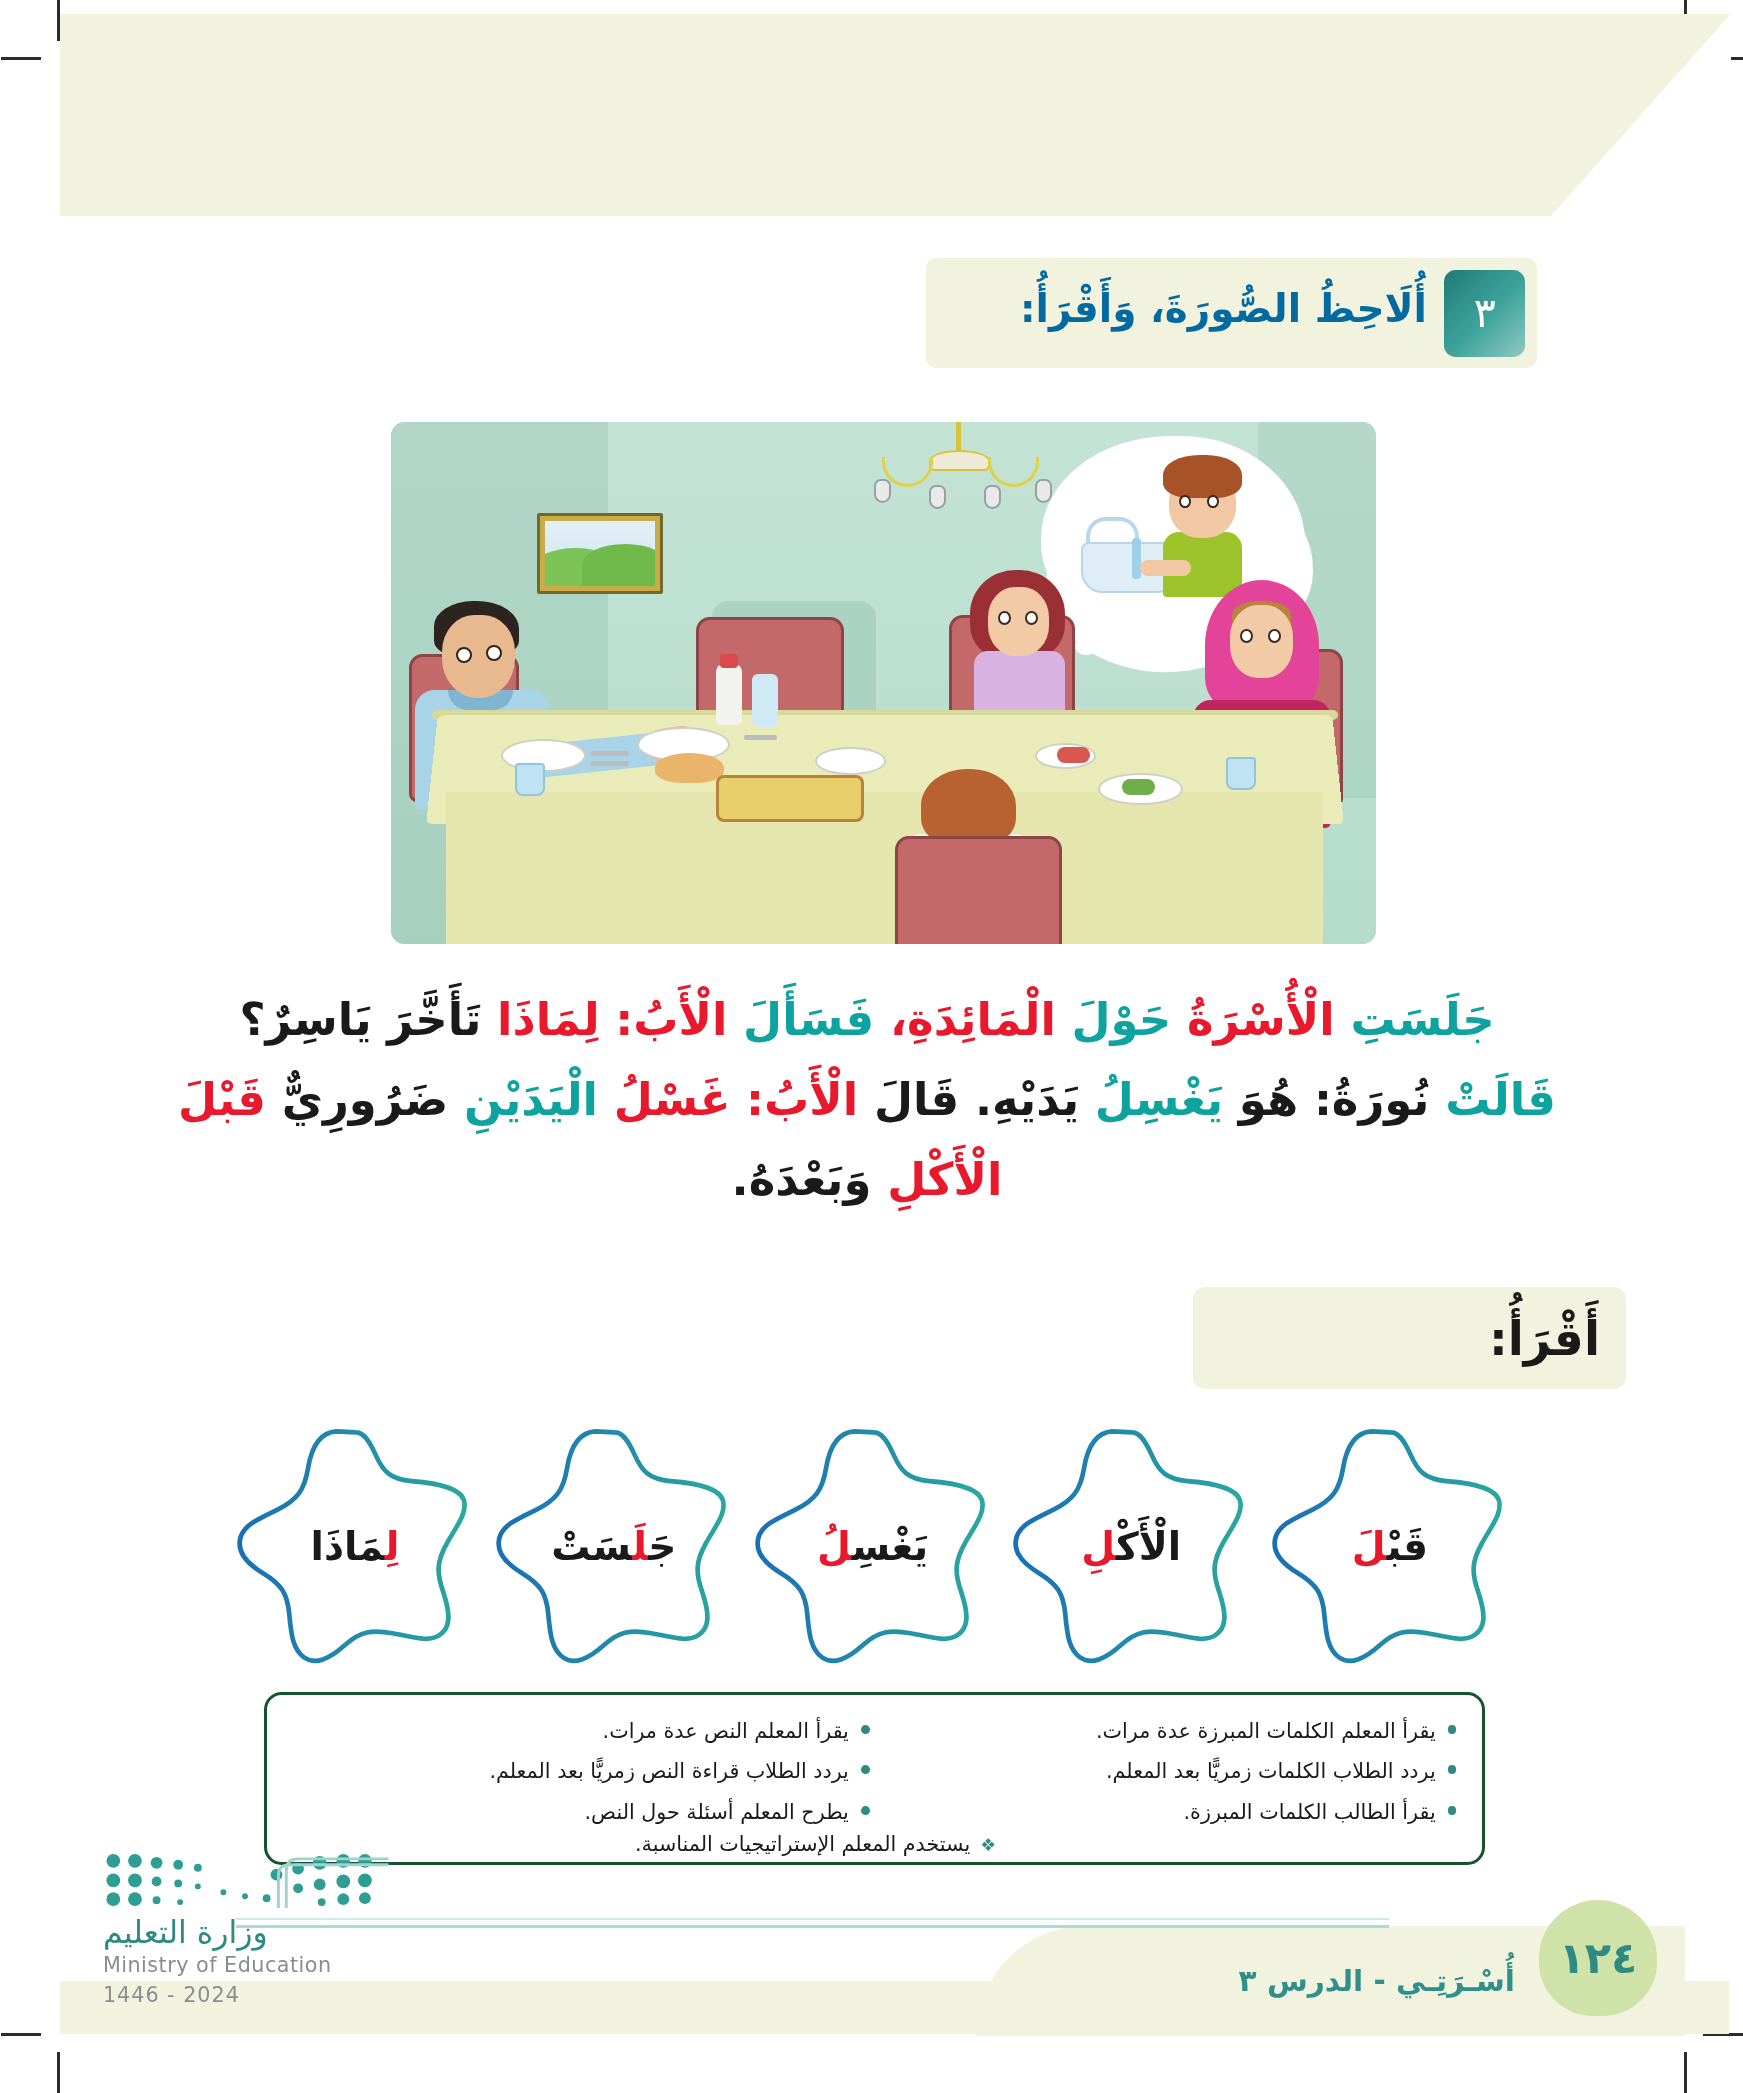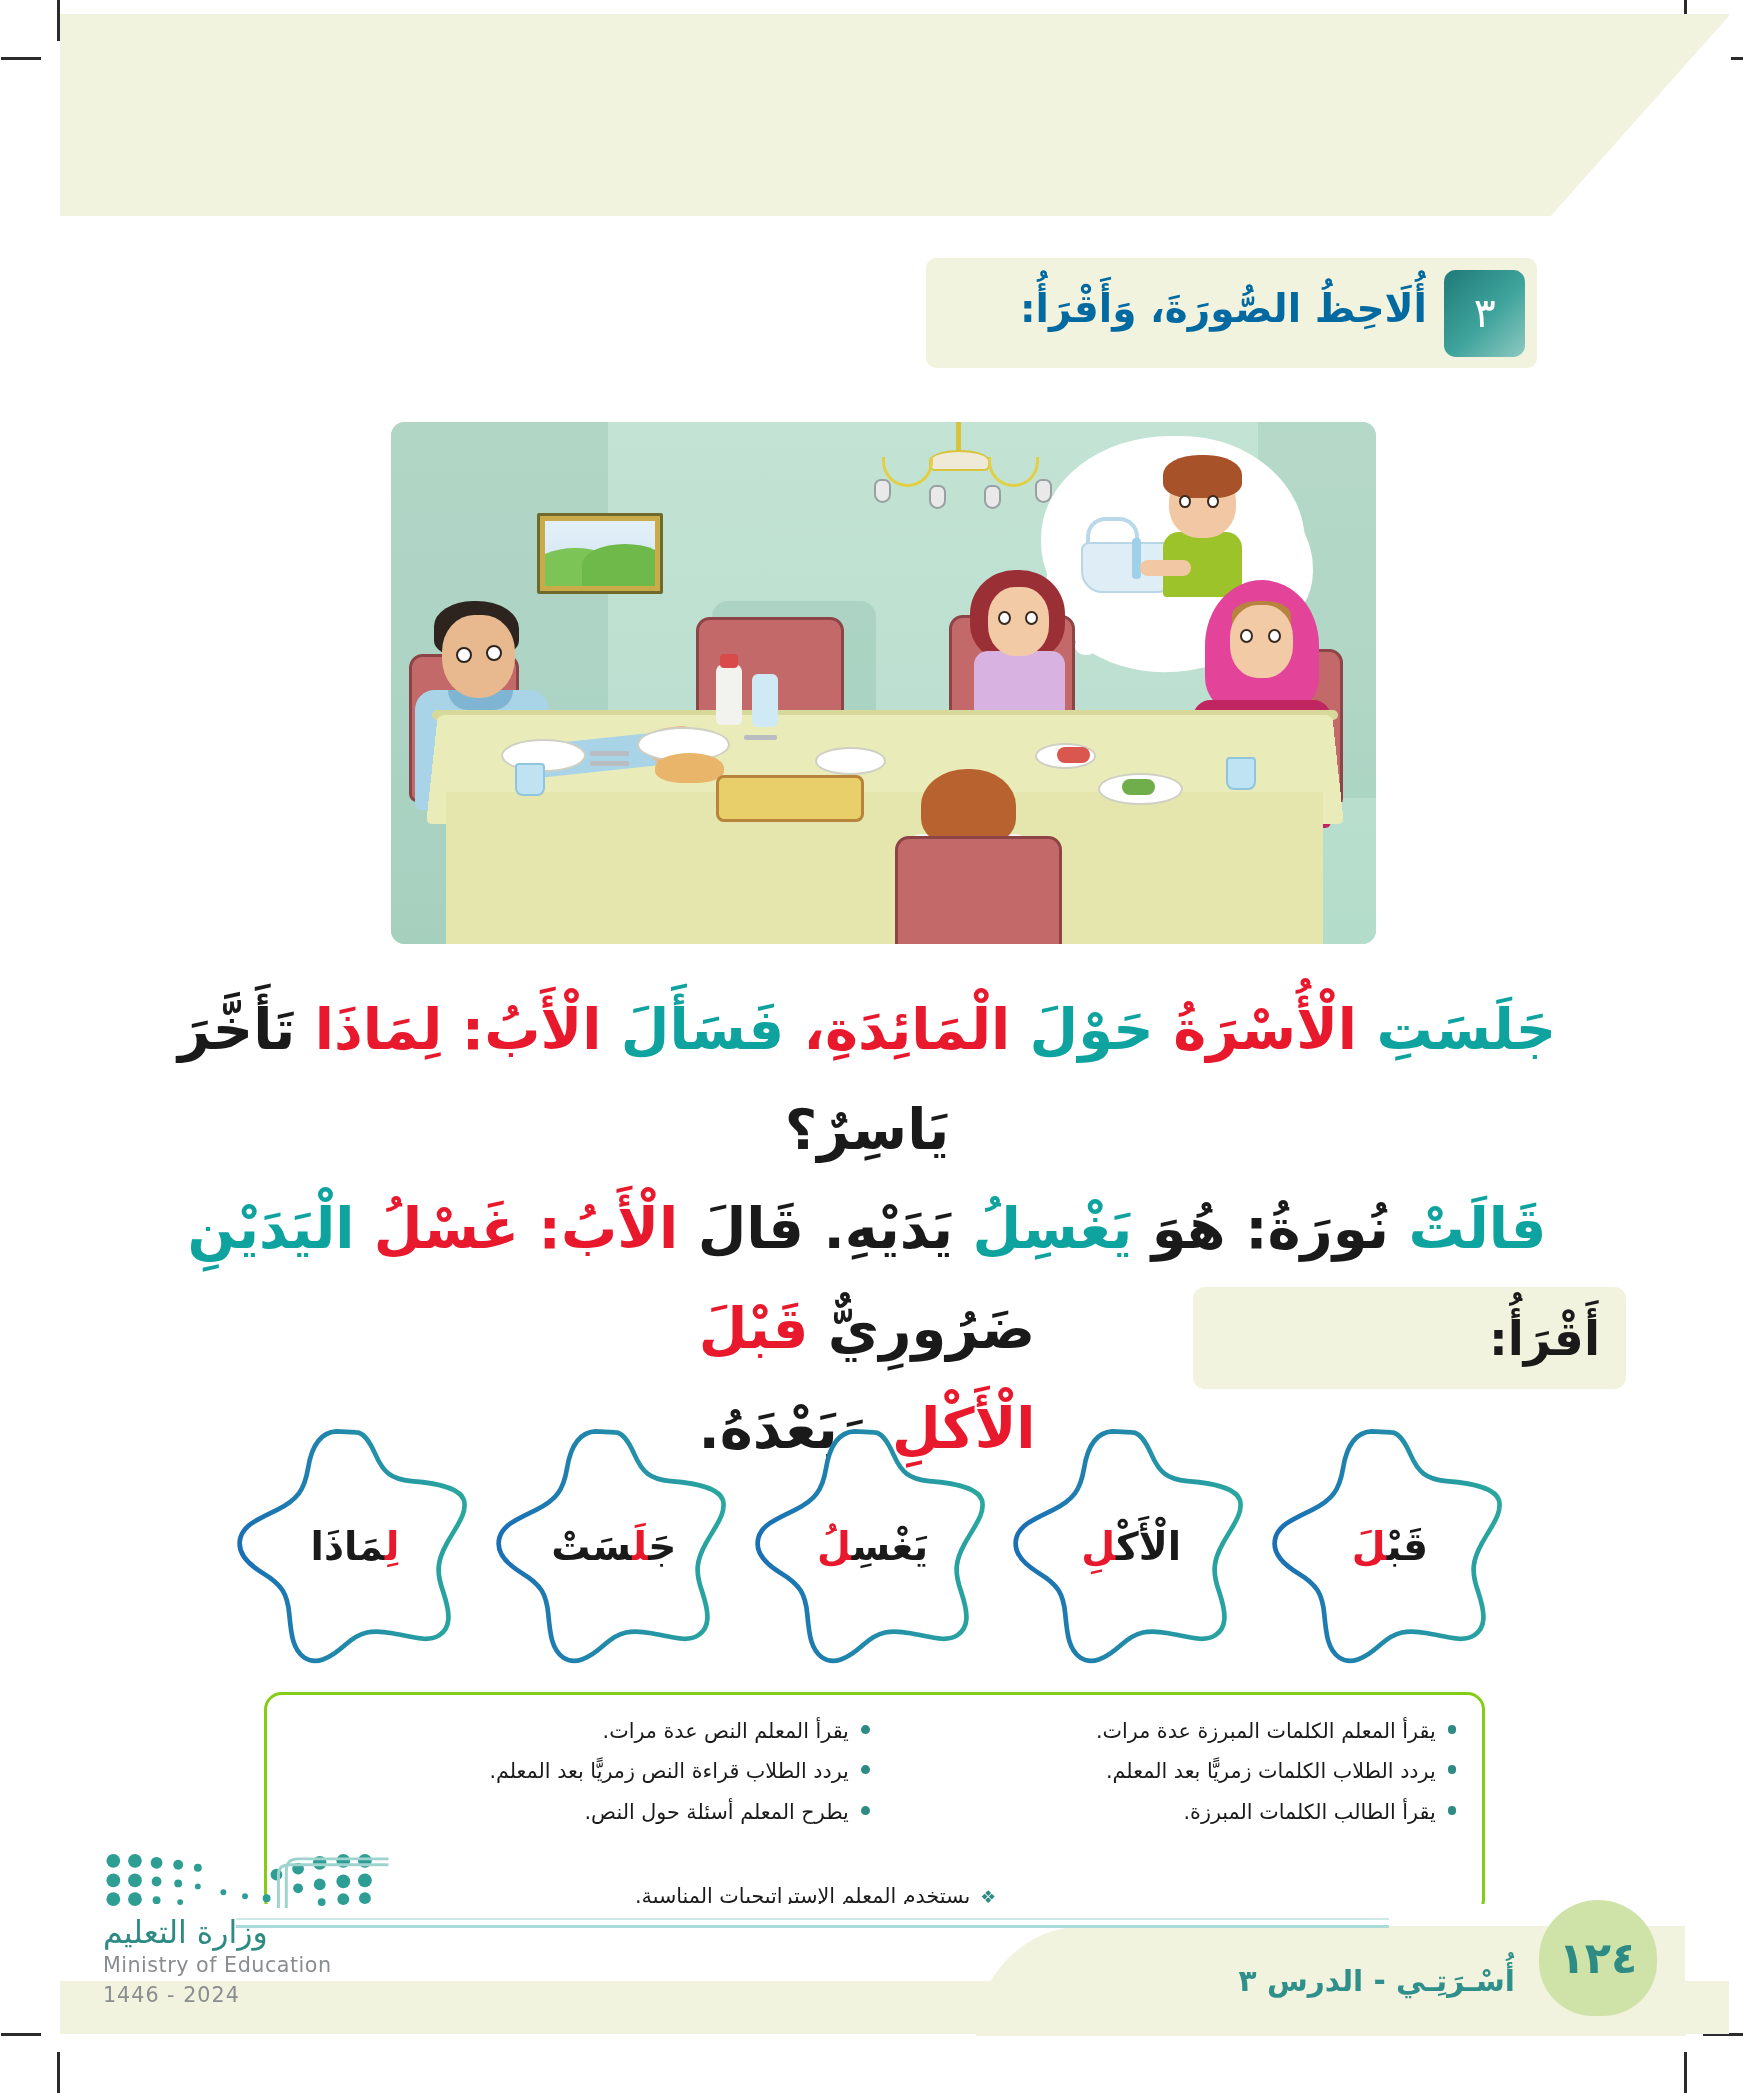--- a/index.html
+++ b/index.html
@@ -230,21 +230,21 @@
   .cutlery.k2 { left: 199px; top: 339px; width: 39px; height: 4.9px; }
   .cutlery.k3 { left: 353px; top: 313px; width: 33px; height: 4.9px; }
 
   
   .passage {
     position: absolute;
     right: 148px; top: 980px;
     width: 1458px;
     direction: rtl;
     text-align: center;
-    font-size: 56px;
+    font-size: 45px;
     font-weight: bold;
     line-height: 1.78;
     color: #1a1a1a;
     font-family: "DejaVu Sans", "Liberation Sans", sans-serif;
   }
   .passage .teal { color: #0fa3a0; }
   .passage .red  { color: #e8192c; }
 
   
   .read-banner {
@@ -291,22 +291,22 @@
     color: #1a1a1a;
     text-align: center;
     margin-top: 3.9px;
   }
   .star-word .red { color: #e8192c; }
 
   
   .notes {
     position: absolute;
     left: 264px; top: 1692px;
-    width: 1221px; height: 225px;
-    border: 3px solid #84cc16;
+    width: 1221px; height: 173px;
+    border: 3px solid #14532d;
     border-radius: 17.7px;
     background: #ffffff;
   }
   .notes-cols {
     position: absolute; inset: 0;
     display: flex; flex-direction: row-reverse;
     padding: 15.8px 25.6px 0 25.6px;
     gap: 9.9px;
     direction: rtl;
   }

